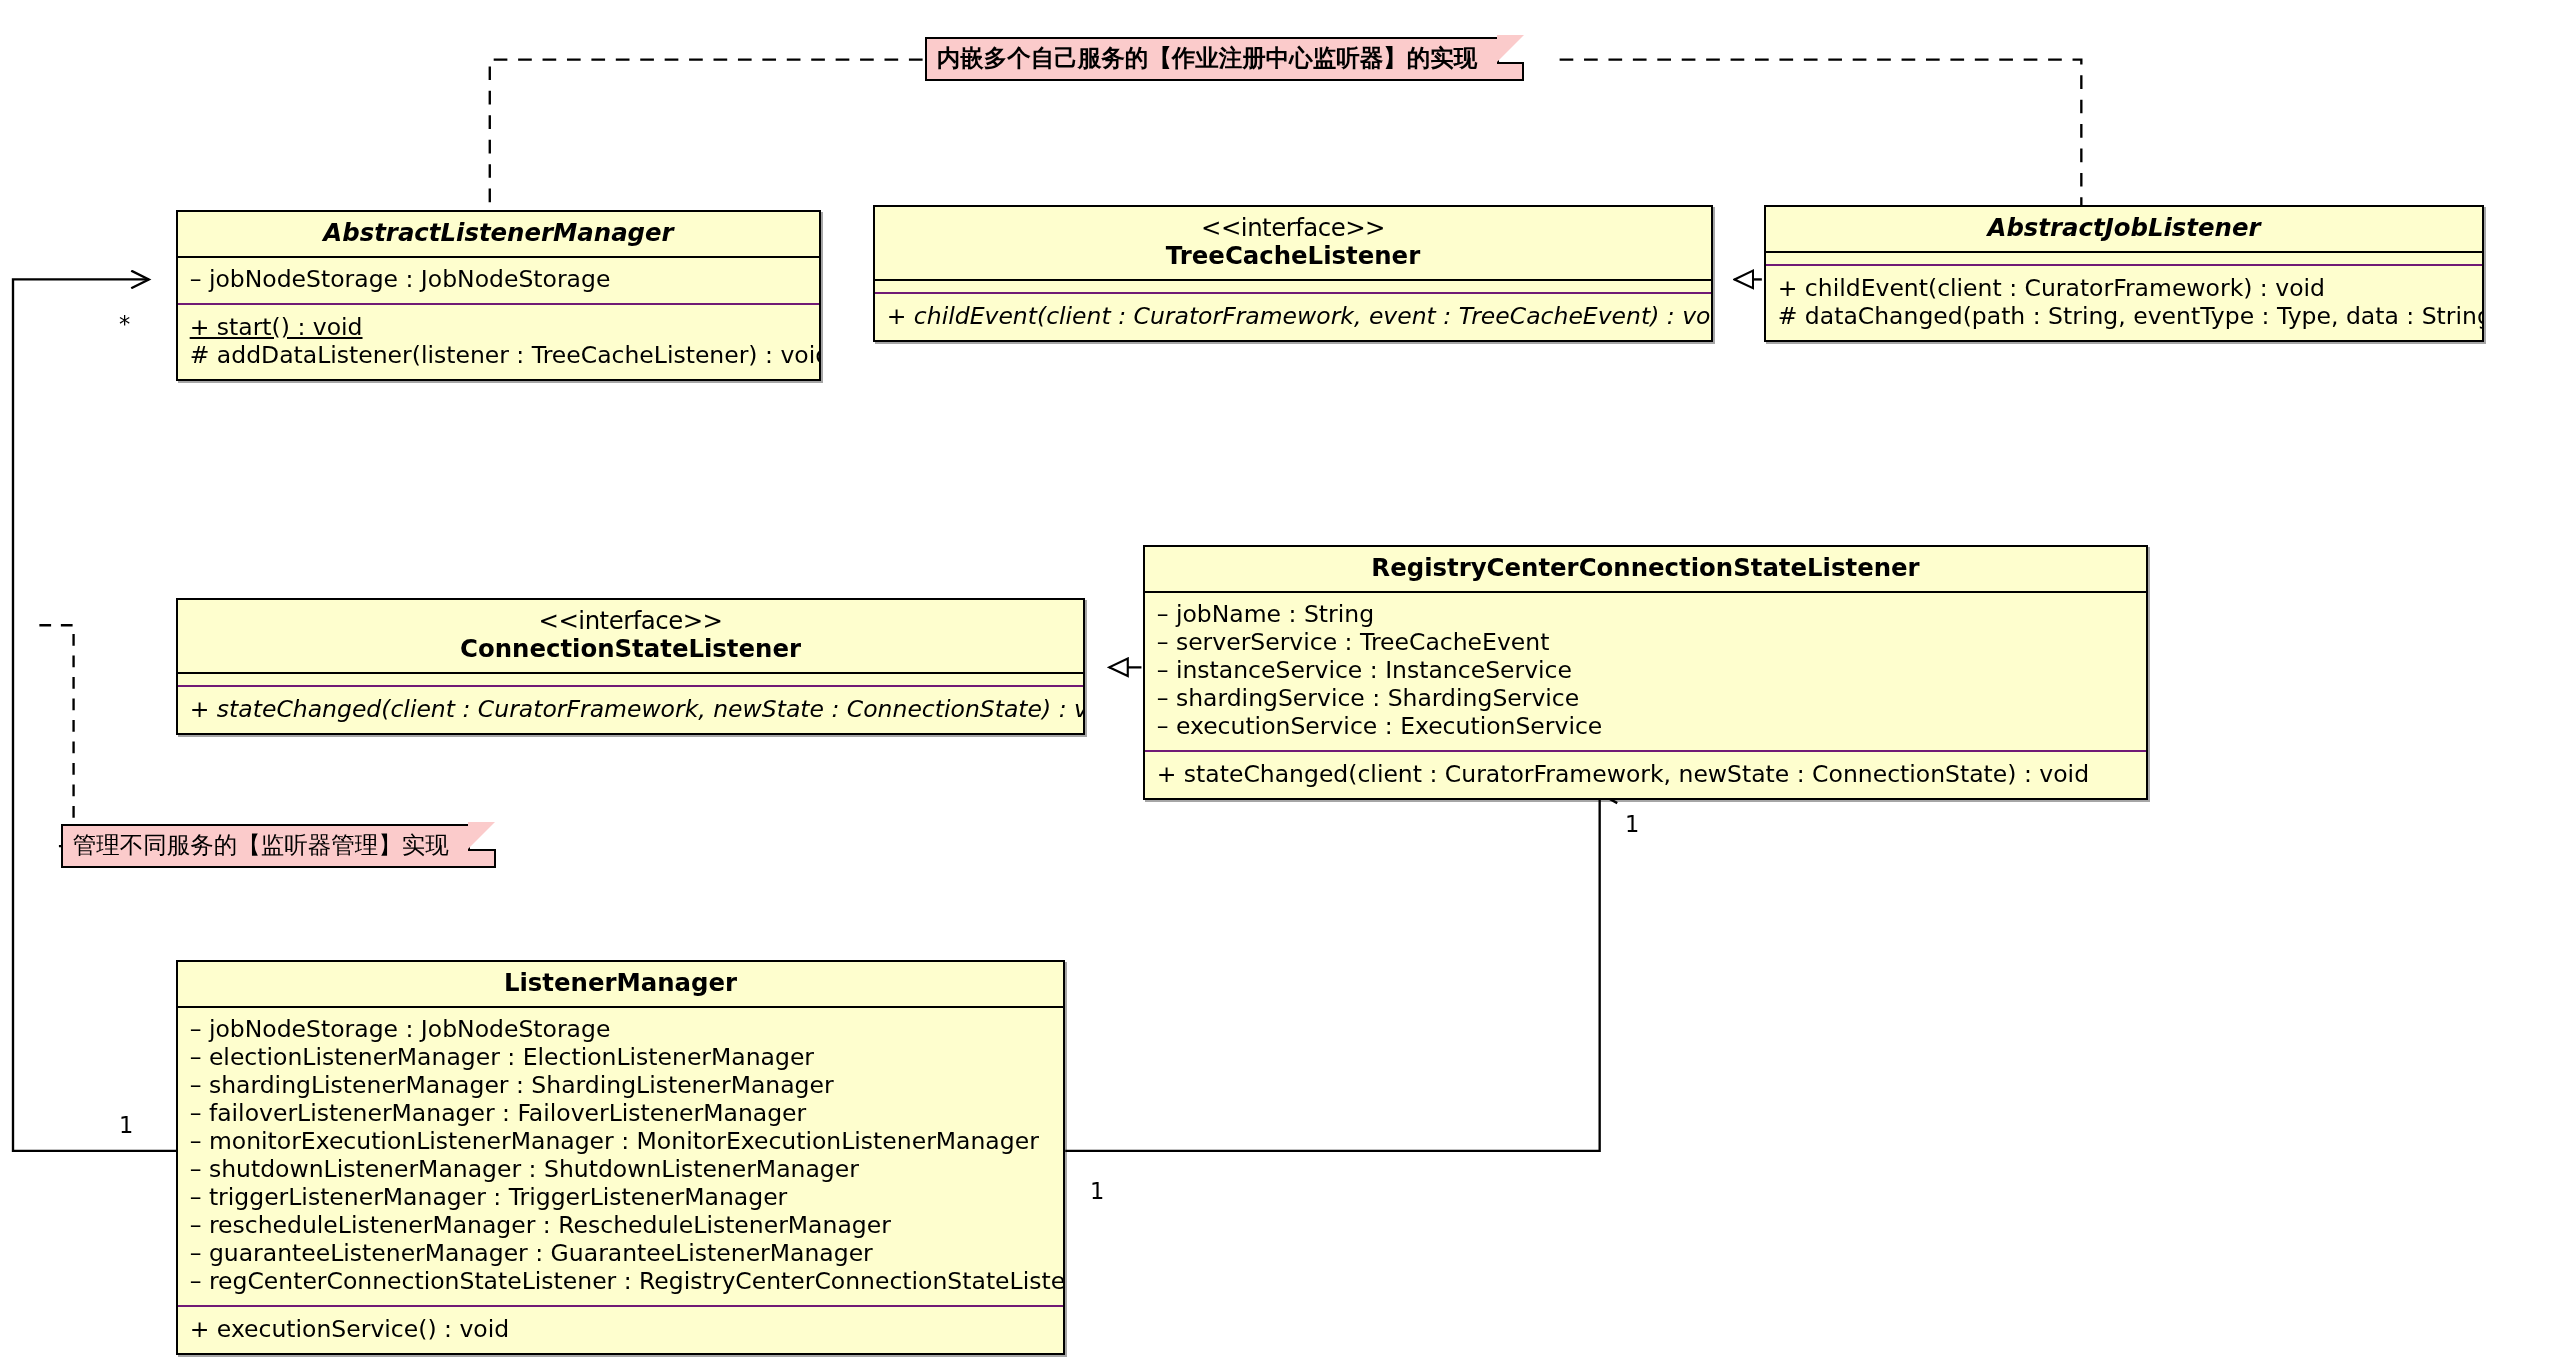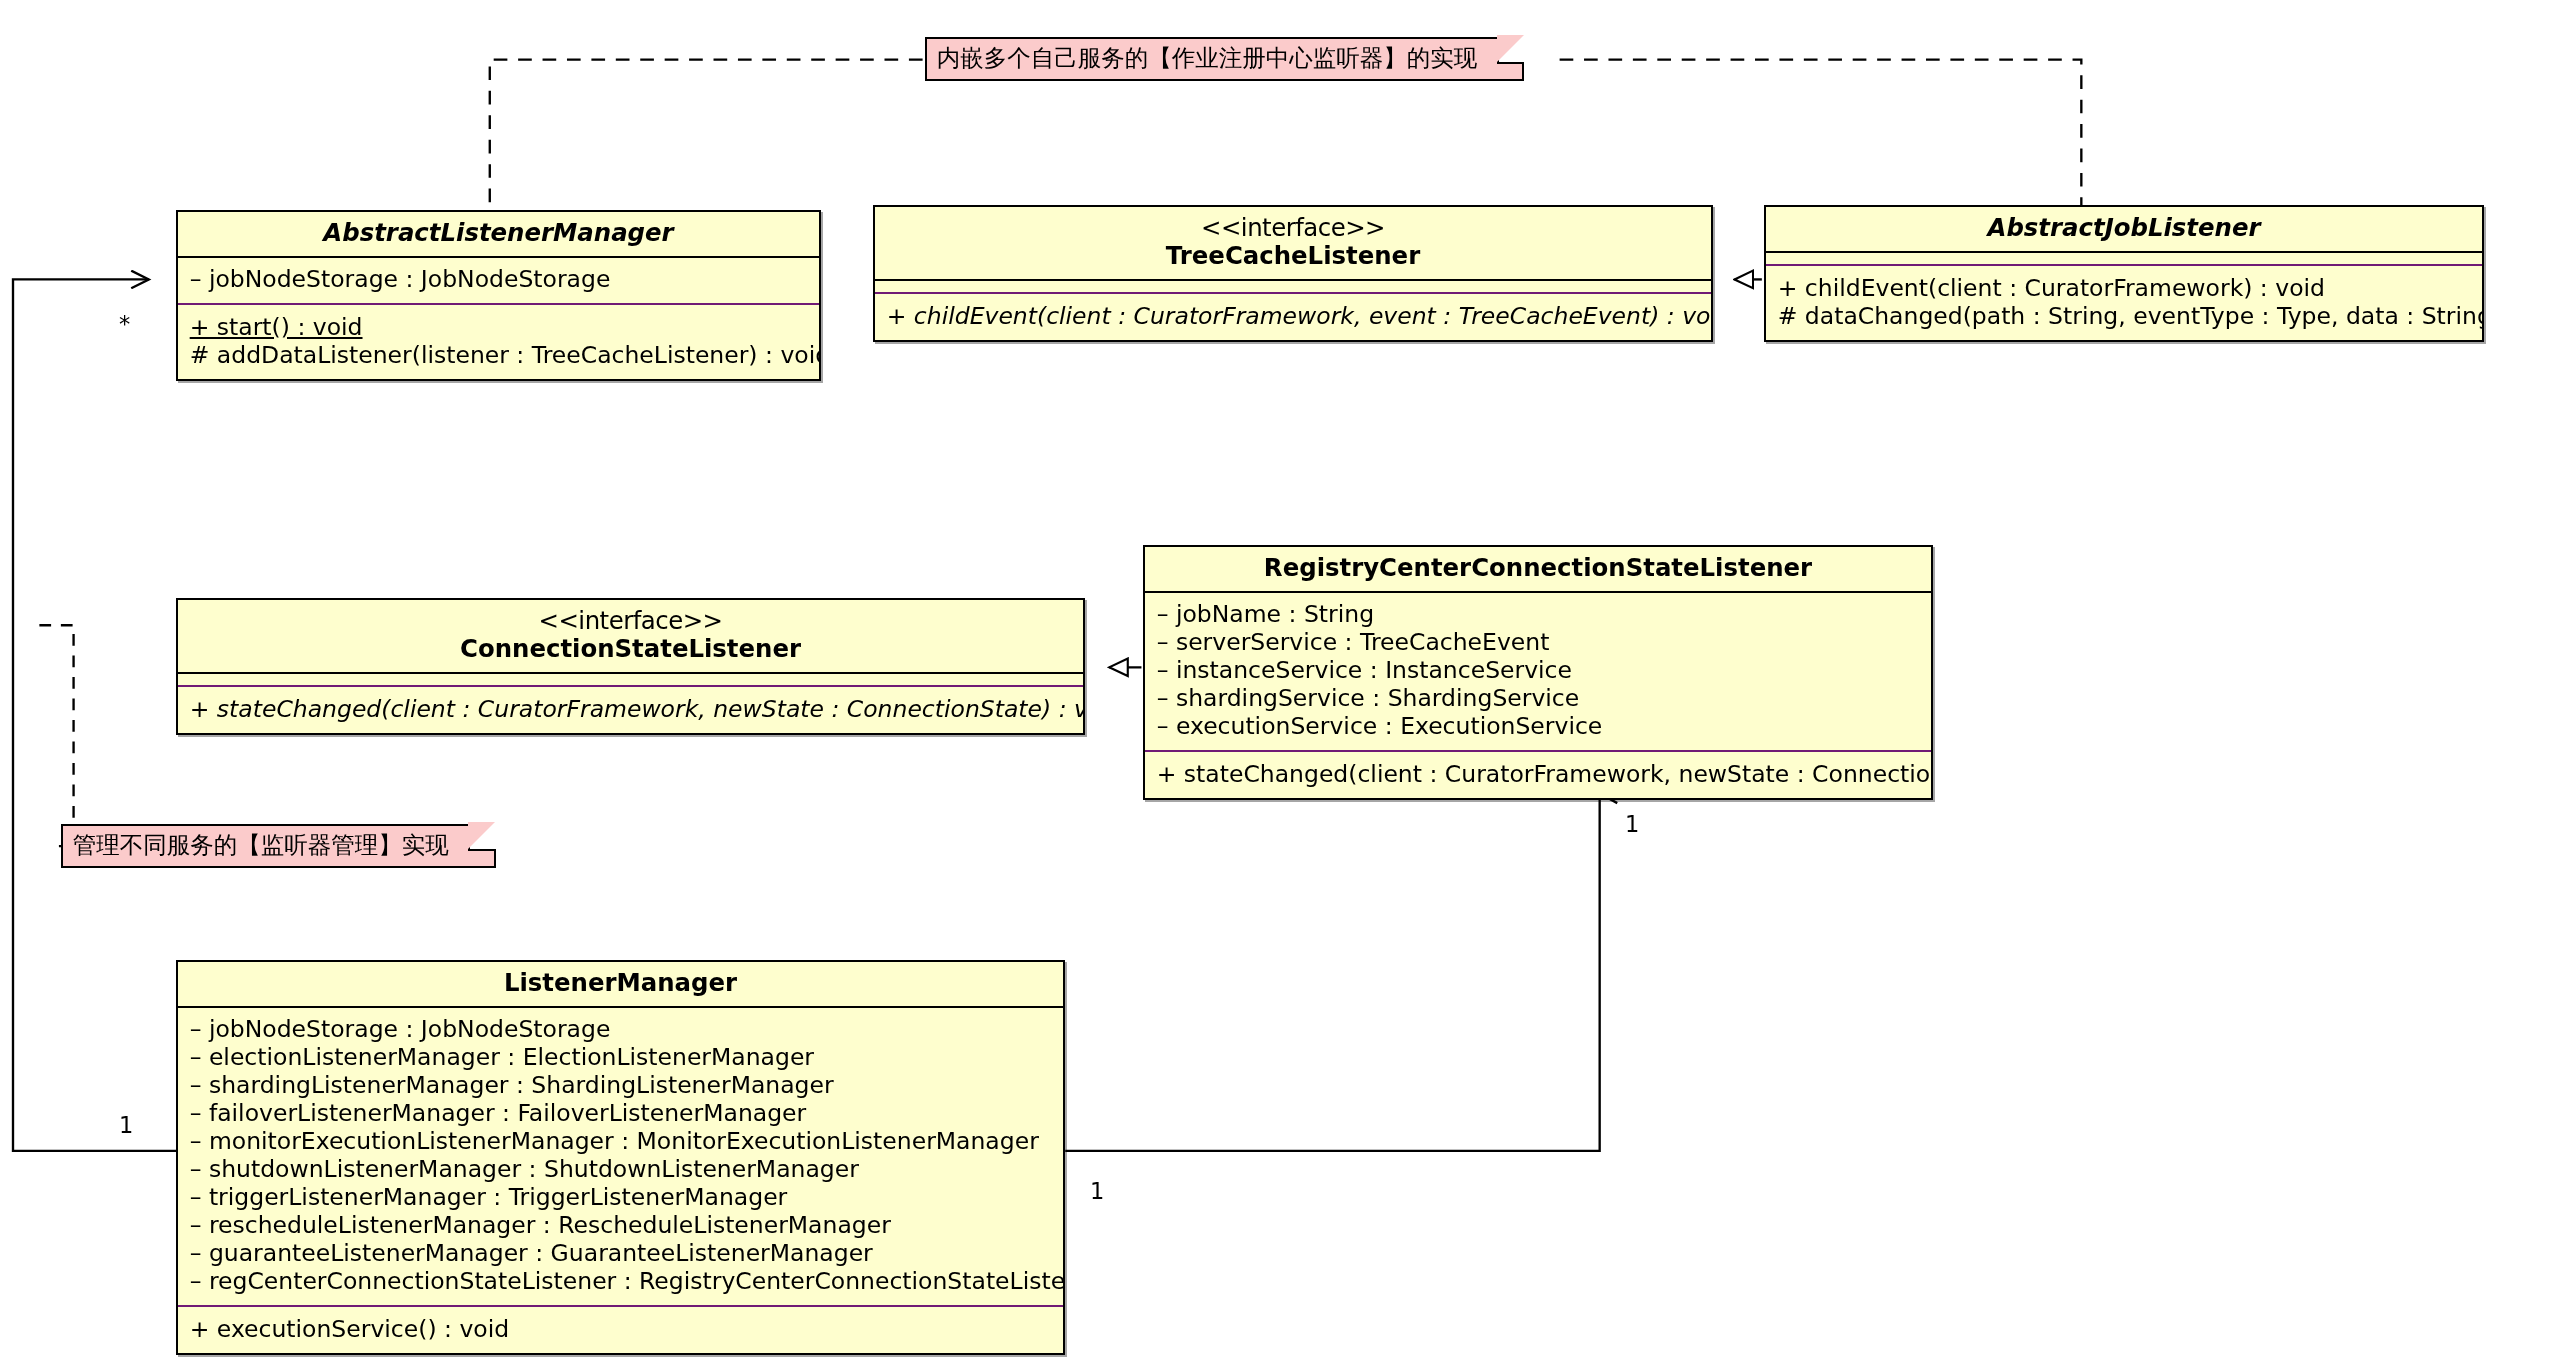--- a/index.html
+++ b/index.html
@@ -64,21 +64,21 @@
     color:#000;
     white-space:nowrap;
   }
   .member.italic{ font-style:italic; }
   .member.static{ text-decoration:underline; }
 
   
   #abstract-listener-manager{ left:176px;  top:210px;  width:645px; }
   #tree-cache-listener{       left:873px;  top:205px;  width:840px; }
   #abstract-job-listener{     left:1764px; top:205px;  width:720px; }
-  #registry-center-listener{  left:1143px; top:545px;  width:790px; }
+  #registry-center-listener{  left:1143px; top:545px;  width:1005px; }
   #connection-state-listener{ left:176px;  top:598px;  width:909px; }
   #listener-manager{          left:176px;  top:960px;  width:889px; }
 
   
   .uml-note{
     position:absolute;
     background:#FBCBCB;
     border:2px solid #000000;
     box-sizing:border-box;
     padding:5.9px 45px 6.8px 9.8px;
@@ -97,21 +97,21 @@
     transform:skewX(0deg);
   }
   .uml-note .dogear:after{
     content:"";
     position:absolute;
     left:-2px; top:-2px;
     width:0; height:0;
     border-left:27px solid #FBCBCB;
     border-bottom:27px solid transparent;
   }
-  #note-job-listener{ left:925px;  top:37px;  }
+  #note-job-listener{ left:925px;  top:37px;font-weight:bold;  }
   #note-listener-mgr{ left:61px;   top:824px; }
 
   
   .mult{
     position:absolute;
     font-size:22.5px;
     line-height:22.5px;
     color:#000;
   }
   #mult-alm-star{ left:119px;  top:313px; }

